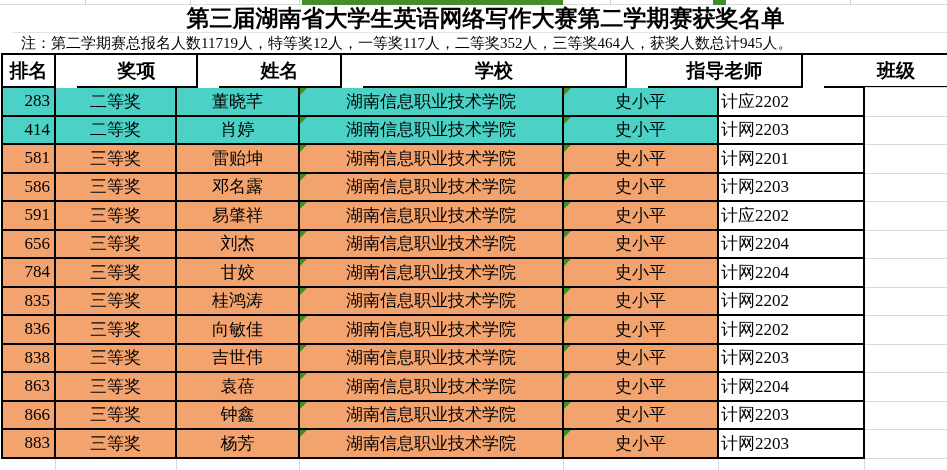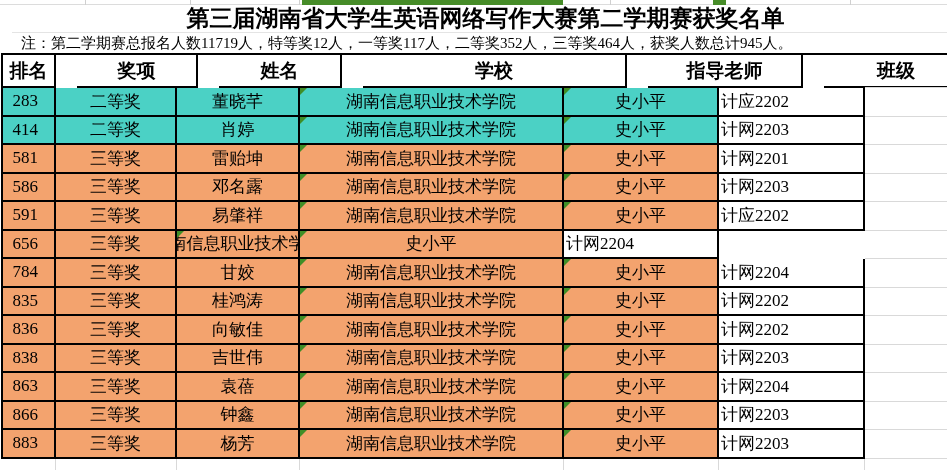--- a/index.html
+++ b/index.html
@@ -20,21 +20,21 @@
   .noterow{position:absolute;left:0;top:33px;width:947px;height:20px;line-height:21px;
     font-size:15px;color:#000;padding-left:21px;box-sizing:border-box;white-space:nowrap;}
 
   
   .tbl{position:absolute;left:1px;top:53px;border-left:2px solid #000;border-top:2px solid #000;background:#fff;}
   .tr{display:grid;grid-template-columns:53px 121px 123px 264px 155px 146px;height:28.5px;}
   .tr.head{height:33px;gap:21px;}
   .td{position:relative;box-sizing:border-box;border-right:2px solid #000;border-bottom:2px solid #000;
       display:flex;align-items:center;justify-content:center;font-size:17px;color:#000;overflow:hidden;white-space:nowrap;}
   .head .td{font-weight:bold;font-size:19px;background:#fff;}
-  .td.rank{justify-content:flex-end;padding-right:16px;}
+  .td.rank{justify-content:flex-end;padding-right:4px;}
   .td.cls{justify-content:flex-start;padding-left:2px;background:#fff !important;}
   .t2 .td{background:#4bd1c5;}
   .t3 .td{background:#f3a36e;}
   .tri{position:absolute;left:0;top:0;width:0;height:0;border-top:7px solid #3f8e27;border-right:7px solid transparent;}
 
   
   .rightgrid{position:absolute;left:865px;top:87px;width:82px;height:373px;
      background:repeating-linear-gradient(to bottom,#d9d9d9 0,#d9d9d9 1px,transparent 1px,transparent 28.54px);}
   .btick{position:absolute;top:459px;width:1px;height:11px;background:#d9d9d9;}
 </style>
@@ -140,20 +140,21 @@
       <div class="td">
           <i class="tri"></i>
           <span>史小平</span>
         </div>
       <div class="td cls">计应2202</div>
     </div>
 
     <div class="tr t3">
       <div class="td rank">656</div>
       <div class="td">三等奖</div>
+      <div class="td">刘杰</div>
       <div class="td">
           <i class="tri"></i>
           <span>湖南信息职业技术学院</span>
         </div>
       <div class="td">
           <i class="tri"></i>
           <span>史小平</span>
         </div>
       <div class="td cls">计网2204</div>
     </div>

